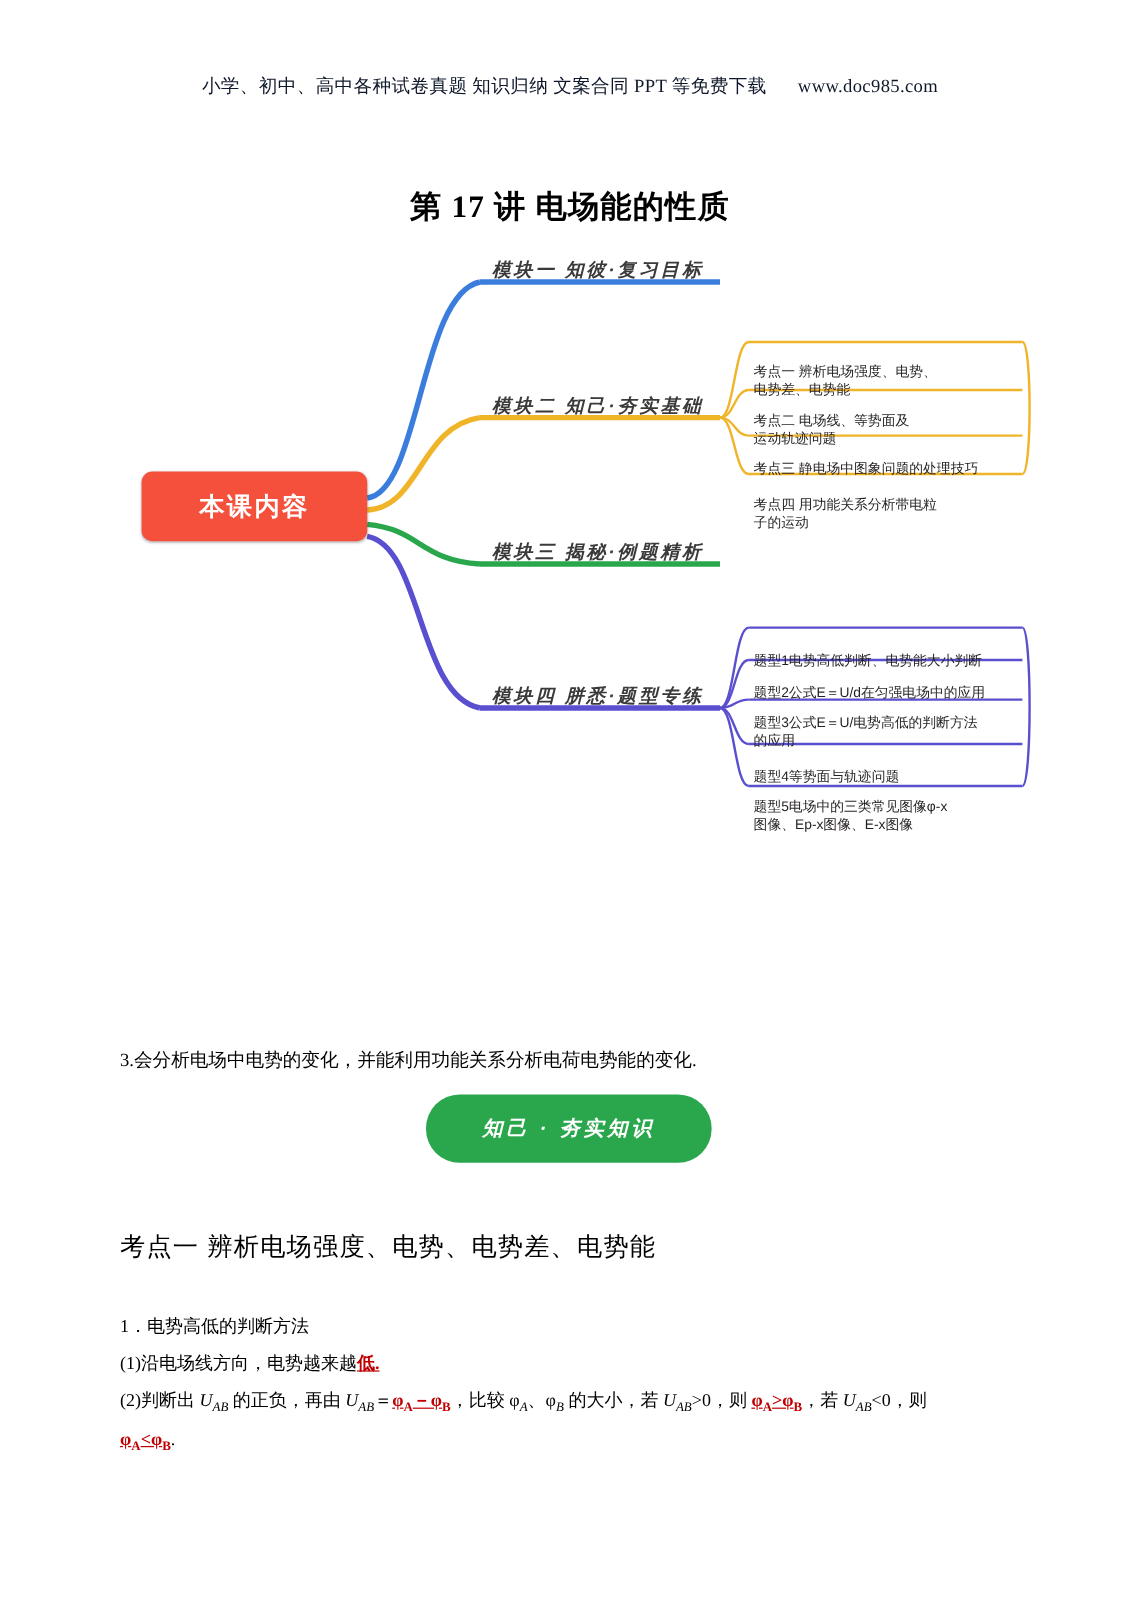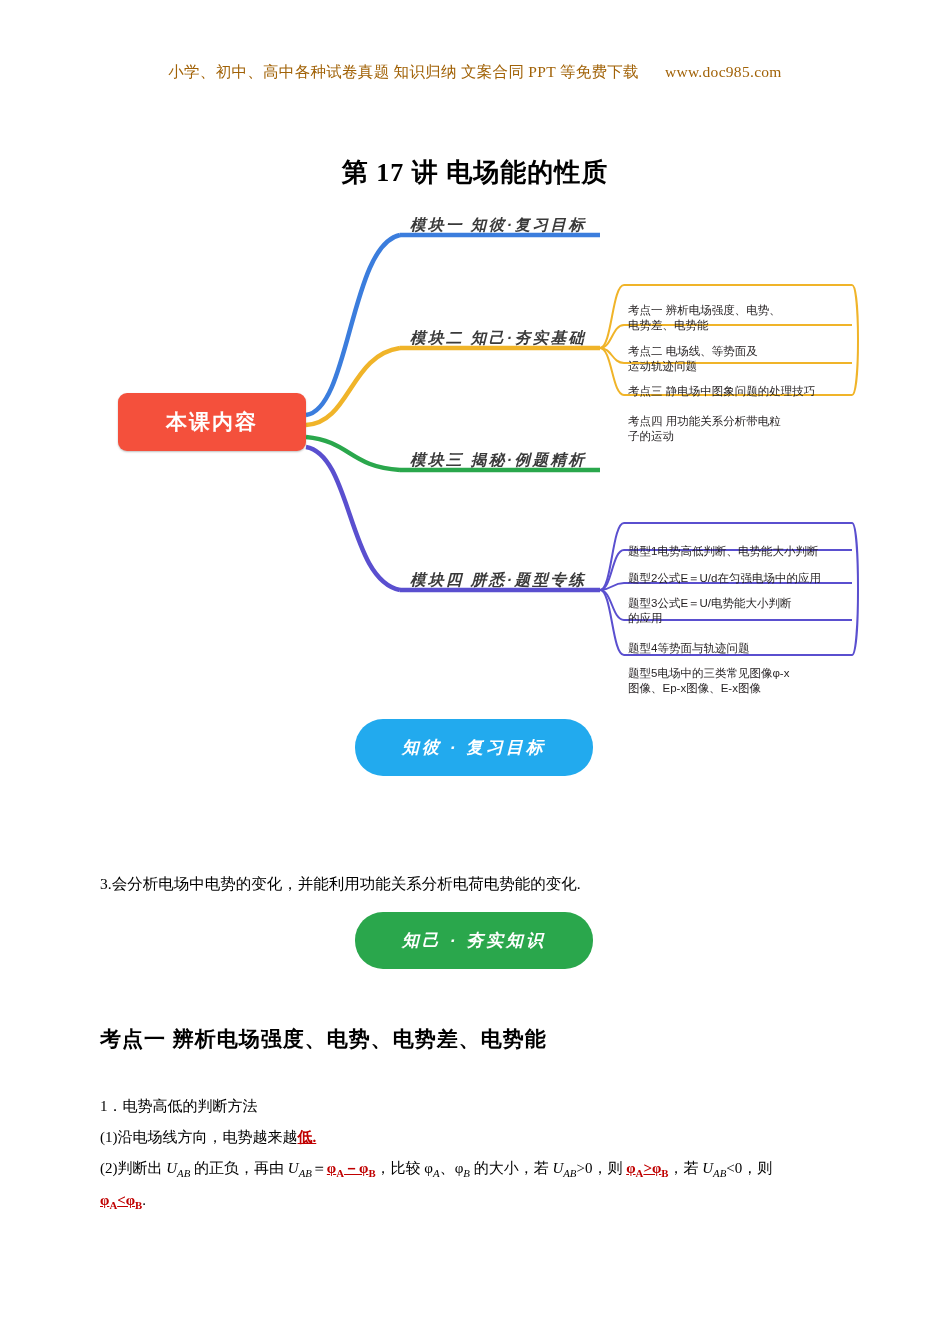--- a/index.html
+++ b/index.html
@@ -23,21 +23,21 @@
     padding: 0 100px;
   }
   .watermark {
     position: absolute;
     top: 62px;
     left: 0;
     width: 950px;
     text-align: center;
     font-family: "Liberation Serif", serif;
     font-size: 15.5px;
-    color: #a16207;
+    color: #0f172a;
     letter-spacing: 0.3px;
   }
   .watermark .url {
     margin-left: 26px;
   }
   .doc-title {
     position: absolute;
     top: 155px;
     left: 0;
     width: 950px;
@@ -129,21 +129,21 @@
   .obj1 { top: 802px; }
   .obj2 { top: 838px; }
   .obj3 { top: 874px; }
 
   .section-title {
     position: absolute;
     left: 100px;
     top: 1025px;
     font-family: "Liberation Sans", sans-serif;
     font-size: 21px;
-    font-weight: bold;
+    font-weight: normal;
     letter-spacing: 1px;
   }
   .body-line {
     position: absolute;
     left: 100px;
     width: 765px;
     font-family: "Liberation Serif", serif;
     font-size: 15px;
     line-height: 21px;
   }
@@ -218,28 +218,27 @@
     <div class="leaf" style="left:528px; top:65px;">考点一  辨析电场强度、电势、
 电势差、电势能</div>
     <div class="leaf" style="left:528px; top:106px;">考点二  电场线、等势面及
 运动轨迹问题</div>
     <div class="leaf" style="left:528px; top:146px;">考点三  静电场中图象问题的处理技巧</div>
     <div class="leaf" style="left:528px; top:176px;">考点四  用功能关系分析带电粒
 子的运动</div>
 
     <div class="leaf" style="left:528px; top:306px;">题型1电势高低判断、电势能大小判断</div>
     <div class="leaf" style="left:528px; top:333px;">题型2公式E＝U/d在匀强电场中的应用</div>
-    <div class="leaf" style="left:528px; top:358px;">题型3公式E＝U/电势能大小判断
+    <div class="leaf" style="left:528px; top:358px;">题型3公式E＝U/电势高低的判断方法
 的应用</div>
     <div class="leaf" style="left:528px; top:403px;">题型4等势面与轨迹问题</div>
     <div class="leaf" style="left:528px; top:428px;">题型5电场中的三类常见图像φ-x
 图像、Ep-x图像、E-x图像</div>
   </div>
 
-  <div class="pill pill-blue">知彼 · 复习目标</div>
 
   <div class="obj-line obj3">3.会分析电场中电势的变化，并能利用功能关系分析电荷电势能的变化.</div>
 
   <div class="pill pill-green">知己 · 夯实知识</div>
 
   <div class="section-title">考点一   辨析电场强度、电势、电势差、电势能</div>
 
   <div class="body-line l1">1．电势高低的判断方法</div>
 
   <div class="body-line l2">

